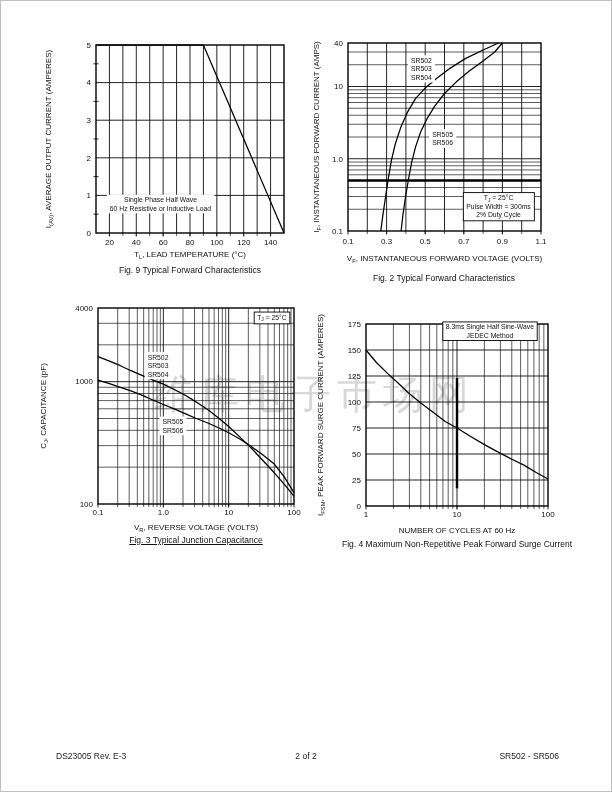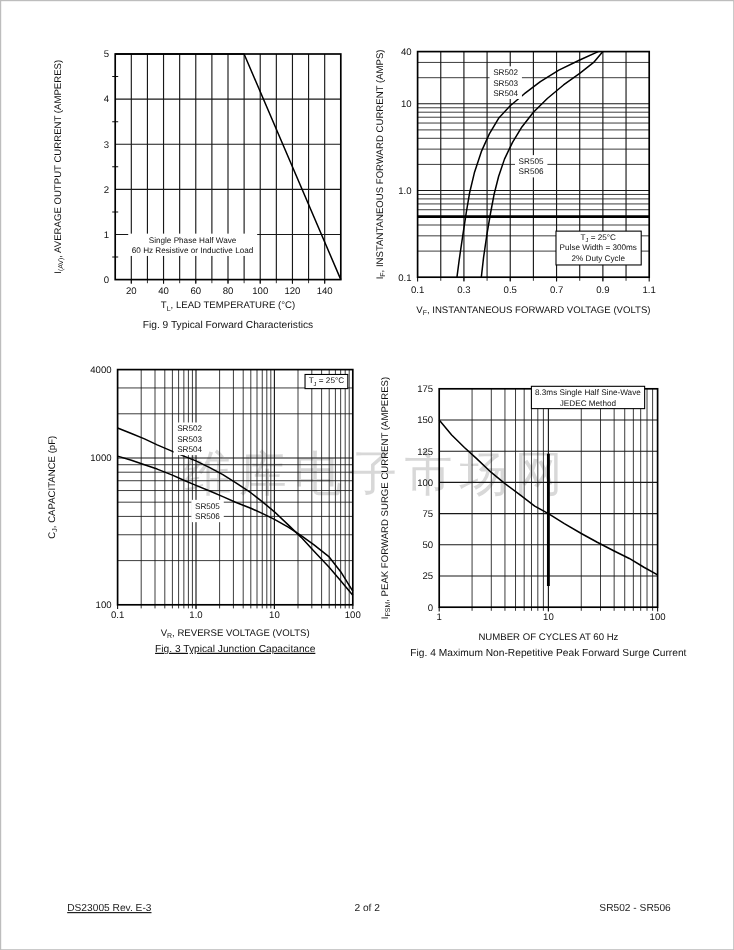--- a/index.html
+++ b/index.html
@@ -13,21 +13,21 @@
   .fig2{left:310px;top:30px;width:300px;height:260px;}
   .fig3{left:30px;top:300px;width:280px;height:255px;}
   .fig4{left:310px;top:300px;width:300px;height:260px;}
   figcaption{position:absolute;width:260px;text-align:center;font-size:8.5px;color:#111;}
   .cap1{left:29px;top:234px;}
   .cap2{left:3px;top:242px;}
   .cap3{left:35px;top:234px;text-decoration:underline;}
   .cap4{left:16px;top:238px;text-align:center;}
   svg text{fill:#111;}
   .footer{position:absolute;left:0;right:0;top:750px;height:14px;font-size:8.5px;color:#222;z-index:1;}
-  .footer .f-left{position:absolute;left:55px;text-decoration:underline;}
+  .footer .f-left{position:absolute;left:55px;}
   .footer .f-center{position:absolute;left:50%;transform:translateX(-50%);}
   .footer .f-right{position:absolute;right:52px;}
 </style>
 </head>
 <body>
 
 <div class="page">
   <div class="watermark">维库电子市场网</div>
 
   <figure class="fig fig1">
@@ -181,20 +181,21 @@
           <text x="191.4" y="213" text-anchor="middle" font-size="8">0.9</text>
           <text x="230" y="213" text-anchor="middle" font-size="8">1.1</text>
           <text x="32" y="202.8" text-anchor="end" font-size="8">0.1</text>
           <text x="32" y="130.54955203701738" text-anchor="end" font-size="8">1.0</text>
           <text x="32" y="58.29910407403473" text-anchor="end" font-size="8">10</text>
           <text x="32" y="14.8" text-anchor="end" font-size="8">40</text>
         </g>
         <text x="133.5" y="230" text-anchor="middle" font-size="8"><tspan>V</tspan><tspan font-size="5.8" dy="1.8">F</tspan><tspan dy="-1.8">, INSTANTANEOUS FORWARD VOLTAGE (VOLTS)</tspan></text>
         <text x="8" y="106" text-anchor="middle" font-size="8" transform="rotate(-90 8 106)"><tspan>I</tspan><tspan font-size="5.8" dy="1.8">F</tspan><tspan dy="-1.8">, INSTANTANEOUS FORWARD CURRENT (AMPS)</tspan></text>
       </svg>
+    <figcaption class="cap2">Fig. 2  Typical Forward Characteristics</figcaption>
   </figure>
 
   <figure class="fig fig3">
     <svg width="280" height="250" viewBox="0 0 280 250">
         <g>
           <line x1="86.66729305004678" y1="7" x2="86.66729305004678" y2="203" stroke="#181818" stroke-width="0.7"></line>
           <line x1="98.17192197501795" y1="7" x2="98.17192197501795" y2="203" stroke="#181818" stroke-width="0.7"></line>
           <line x1="106.33458610009353" y1="7" x2="106.33458610009353" y2="203" stroke="#181818" stroke-width="0.7"></line>
           <line x1="112.66604028328655" y1="7" x2="112.66604028328655" y2="203" stroke="#181818" stroke-width="0.7"></line>
           <line x1="117.83921502506472" y1="7" x2="117.83921502506472" y2="203" stroke="#181818" stroke-width="0.7"></line>

